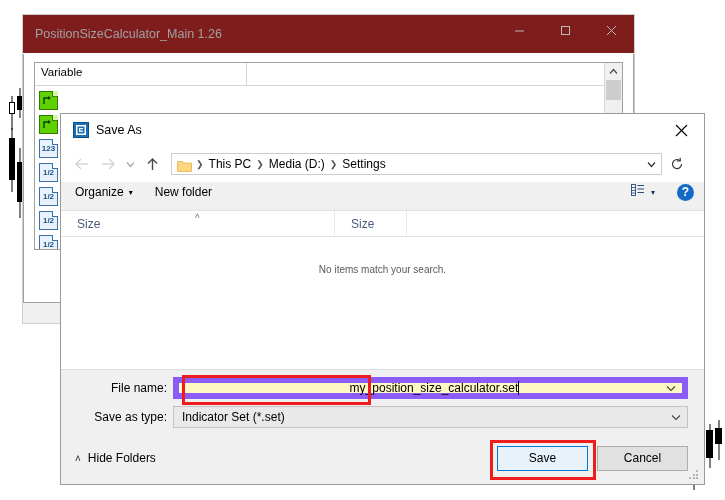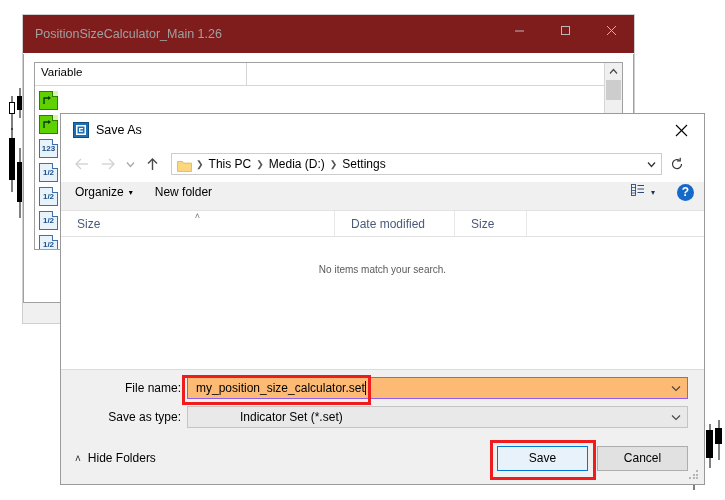--- a/index.html
+++ b/index.html
@@ -155,28 +155,28 @@
   }
   #sa-empty{
     text-align:center;font-size:10px;color:#5a5a5a;padding-top:27px;
   }
 
   #sa-fields{
     position:absolute;left:0;right:0;bottom:52px;height:62px;background:#f0f0f0;
     border-top:1px solid #dcdcdc;
   }
   .fieldrow{display:flex;align-items:center;height:22px;margin-top:7px;}
-  .fieldlabel{width:126px;text-align:right;font-size:12px;color:#000;padding-right:6px;box-sizing:border-box;white-space:nowrap;}
+  .fieldlabel{width:112px;text-align:right;font-size:12px;color:#000;padding-right:6px;box-sizing:border-box;white-space:nowrap;}
   .fieldctl{
     flex:1;height:22px;margin-right:16px;box-sizing:border-box;display:flex;align-items:center;position:relative;
   }
-  #filename-ctl{border:1px solid #8b5cf6;background:#fdba74;}
+  #filename-ctl{border:6px solid #8b5cf6;background:#fef9c3;justify-content:center;}
   #filename-text{font-size:12px;color:#000;padding-left:8px;white-space:nowrap;}
   #filename-caret{width:1px;height:14px;background:#000;margin-left:0px;}
-  #savetype-ctl{border:1px solid #c4c4c4;background:#e9e9e9;padding-left:44px;}
+  #savetype-ctl{border:1px solid #c4c4c4;background:#e9e9e9;}
   #savetype-text{font-size:12px;color:#000;padding-left:8px;white-space:nowrap;}
   .combodrop{
     position:absolute;right:0;top:0;bottom:0;width:22px;display:flex;align-items:center;justify-content:center;color:#444;
   }
 
   #sa-footer{
     position:absolute;left:0;right:0;bottom:0;height:52px;background:#f0f0f0;display:flex;align-items:center;
   }
   #hidefolders{display:flex;align-items:center;margin-left:14px;font-size:12px;color:#000;}
   #hf-caret{margin-right:7px;font-size:10px;color:#222;}
@@ -442,23 +442,20 @@
       <div id="tb-help">?</div>
     </div>
   </div>
 
   <div id="sa-list">
     <div id="sa-colheaders">
       <div class="colh name">
         <span class="sortcaret">˄</span>
         <span>Size</span>
       </div>
-      <div class="colh date">
-        <span>Date modified</span>
-      </div>
       <div class="colh size">
         <span>Size</span>
       </div>
       <div class="colh blank"></div>
     </div>
     <div id="sa-empty">No items match your search.</div>
   </div>
 
   <div id="sa-fields">
     <div class="fieldrow">

